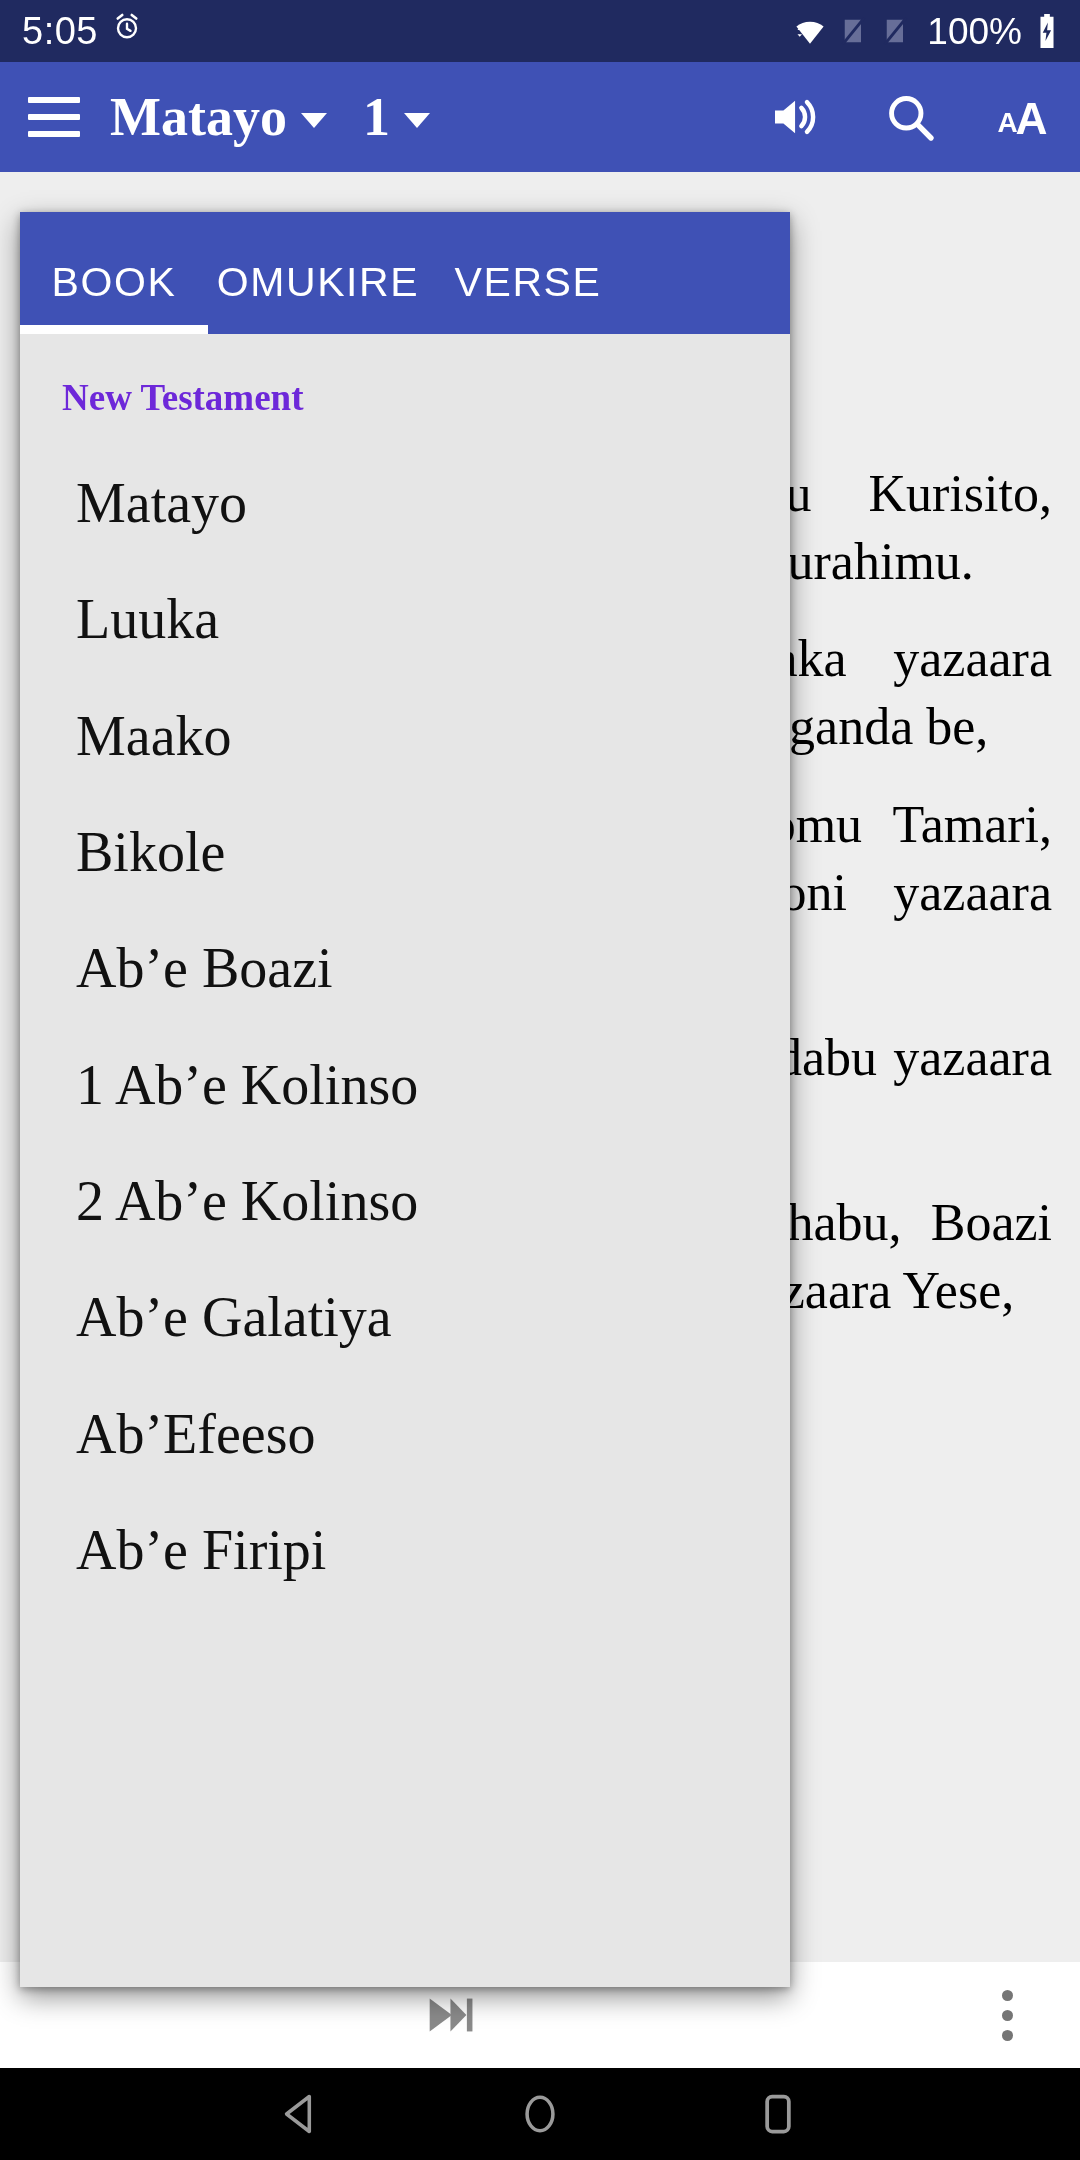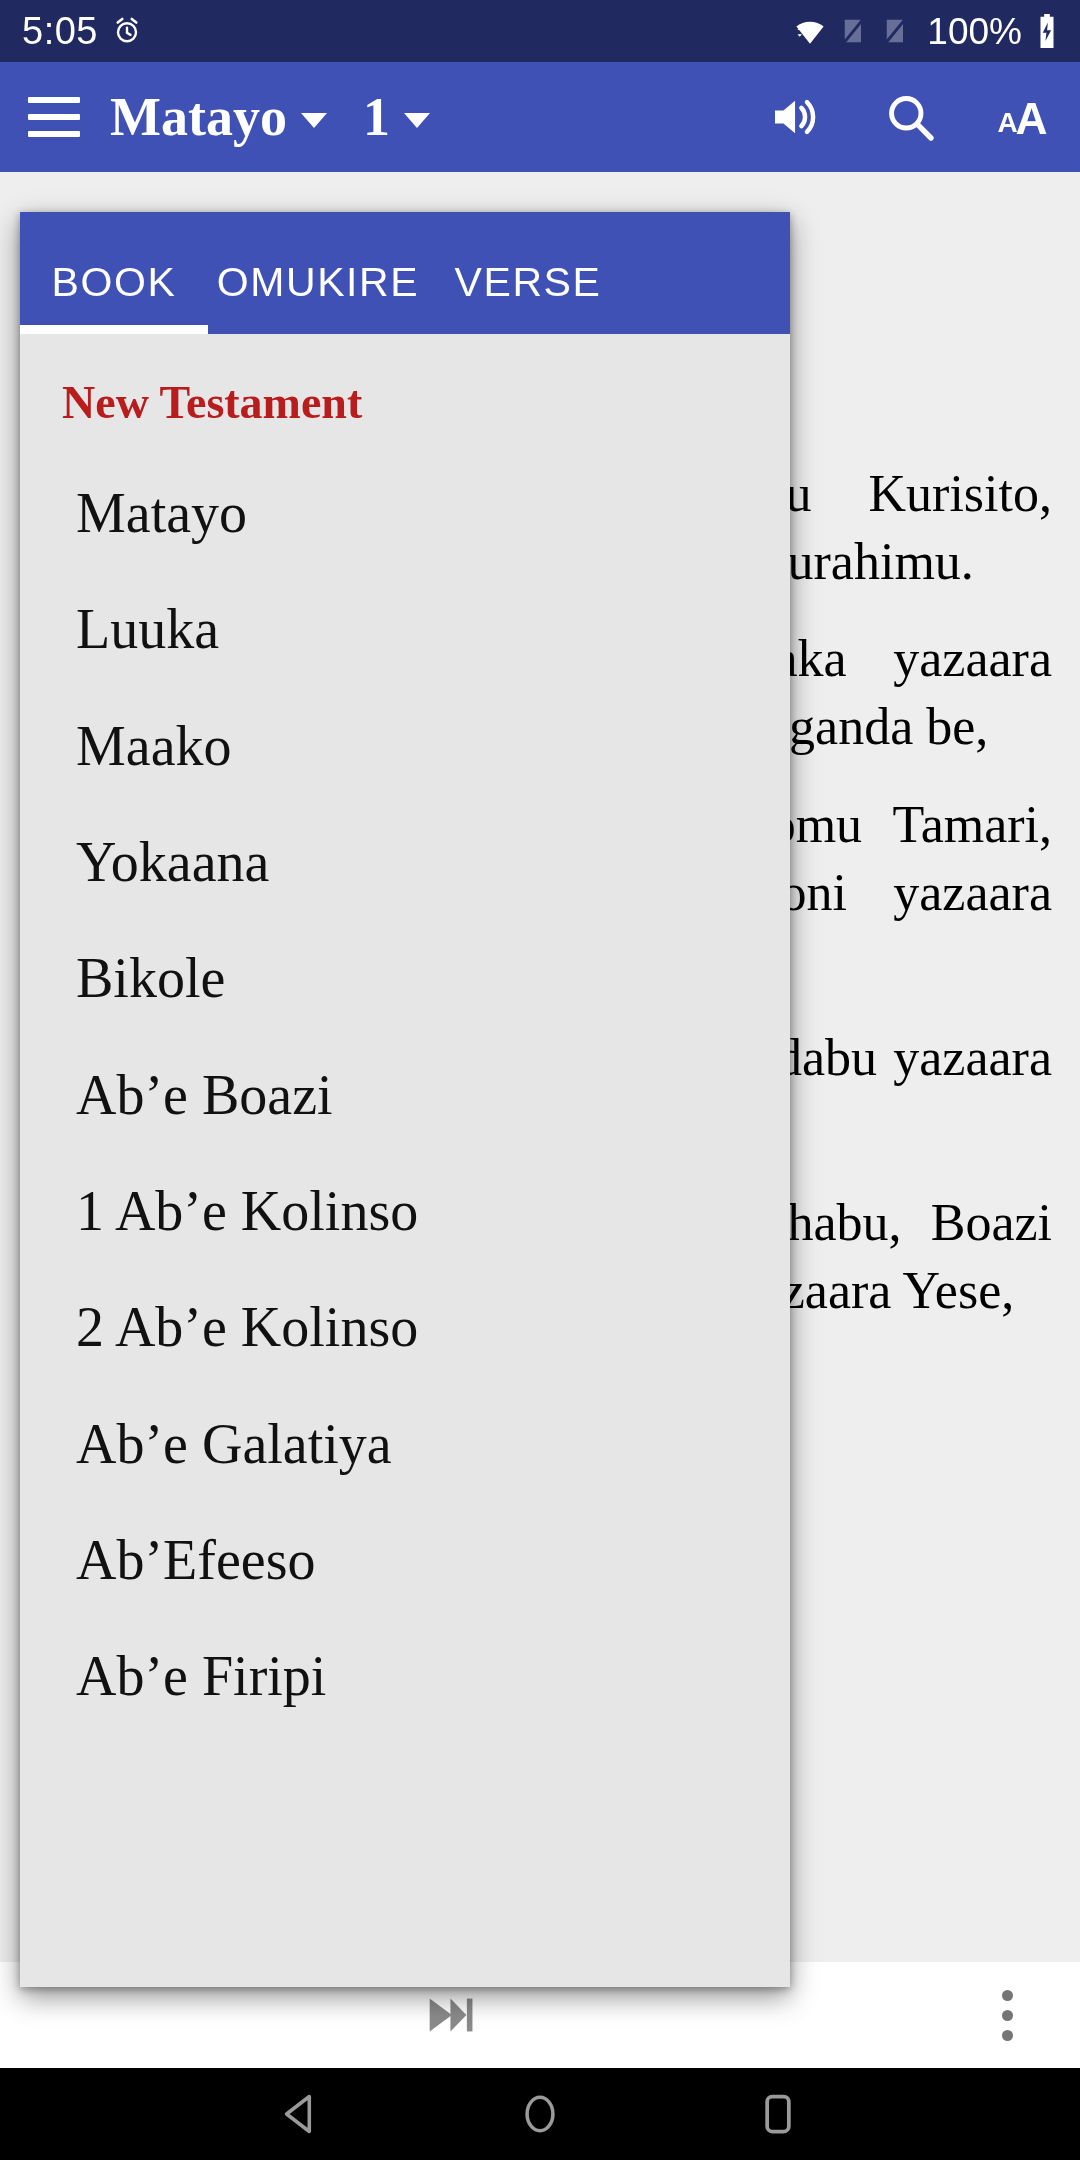--- a/index.html
+++ b/index.html
@@ -18,21 +18,21 @@
 
   
   #status-bar {
     position:absolute; left:0; top:0;
     width:1080px; height:62px;
     background:#202a60;
     display:flex; align-items:center;
     padding:0 22px;
     color:#ffffff;
   }
-  #status-left { display:flex; align-items:center; gap:14px; }
+  #status-left { display:flex; align-items:flex-start; gap:14px; }
   #clock { font-size:38px; letter-spacing:0.5px; line-height:1; }
   .alarm-ico { width:30px; height:30px; display:block; }
   #status-right {
     margin-left:auto;
     display:flex; align-items:center; gap:12px;
   }
   .sig-ico { width:30px; height:32px; display:block; opacity:.42; }
   .wifi-ico { width:38px; height:32px; display:block; }
   #battery-pct { font-size:37px; line-height:1; margin-left:2px; }
   .batt-ico { width:22px; height:34px; display:block; margin-left:2px;}
@@ -162,22 +162,22 @@
   #tab-chapter { width:220px; }
   #tab-verse { width:200px; }
   #tab-indicator {
     position:absolute; left:0; bottom:0;
     width:188px; height:9px;
     background:#ffffff;
   }
   #dropdown-section-title {
     font-family:"Liberation Serif", serif;
     font-weight:bold;
-    font-size:46px;
-    color:#b91c1c;
+    font-size:37px;
+    color:#6d28d9;
     padding:42px 0 26px 42px;
     flex:none;
   }
   #book-list {
     flex:1 1 auto;
     overflow:hidden;
   }
   .book-item {
     font-family:"Liberation Serif", serif;
     font-size:56px;
@@ -304,21 +304,20 @@
       <div class="tab" id="tab-verse">VERSE</div>
       <div id="tab-indicator"></div>
     </div>
 
     <div id="dropdown-section-title">New Testament</div>
 
     <div id="book-list">
       <div class="book-item">Matayo</div>
       <div class="book-item">Luuka</div>
       <div class="book-item">Maako</div>
-      <div class="book-item">Yokaana</div>
       <div class="book-item">Bikole</div>
       <div class="book-item">Ab’e Boazi</div>
       <div class="book-item">1 Ab’e Kolinso</div>
       <div class="book-item">2 Ab’e Kolinso</div>
       <div class="book-item">Ab’e Galatiya</div>
       <div class="book-item">Ab’Efeeso</div>
       <div class="book-item">Ab’e Firipi</div>
     </div>
 
   </div>

